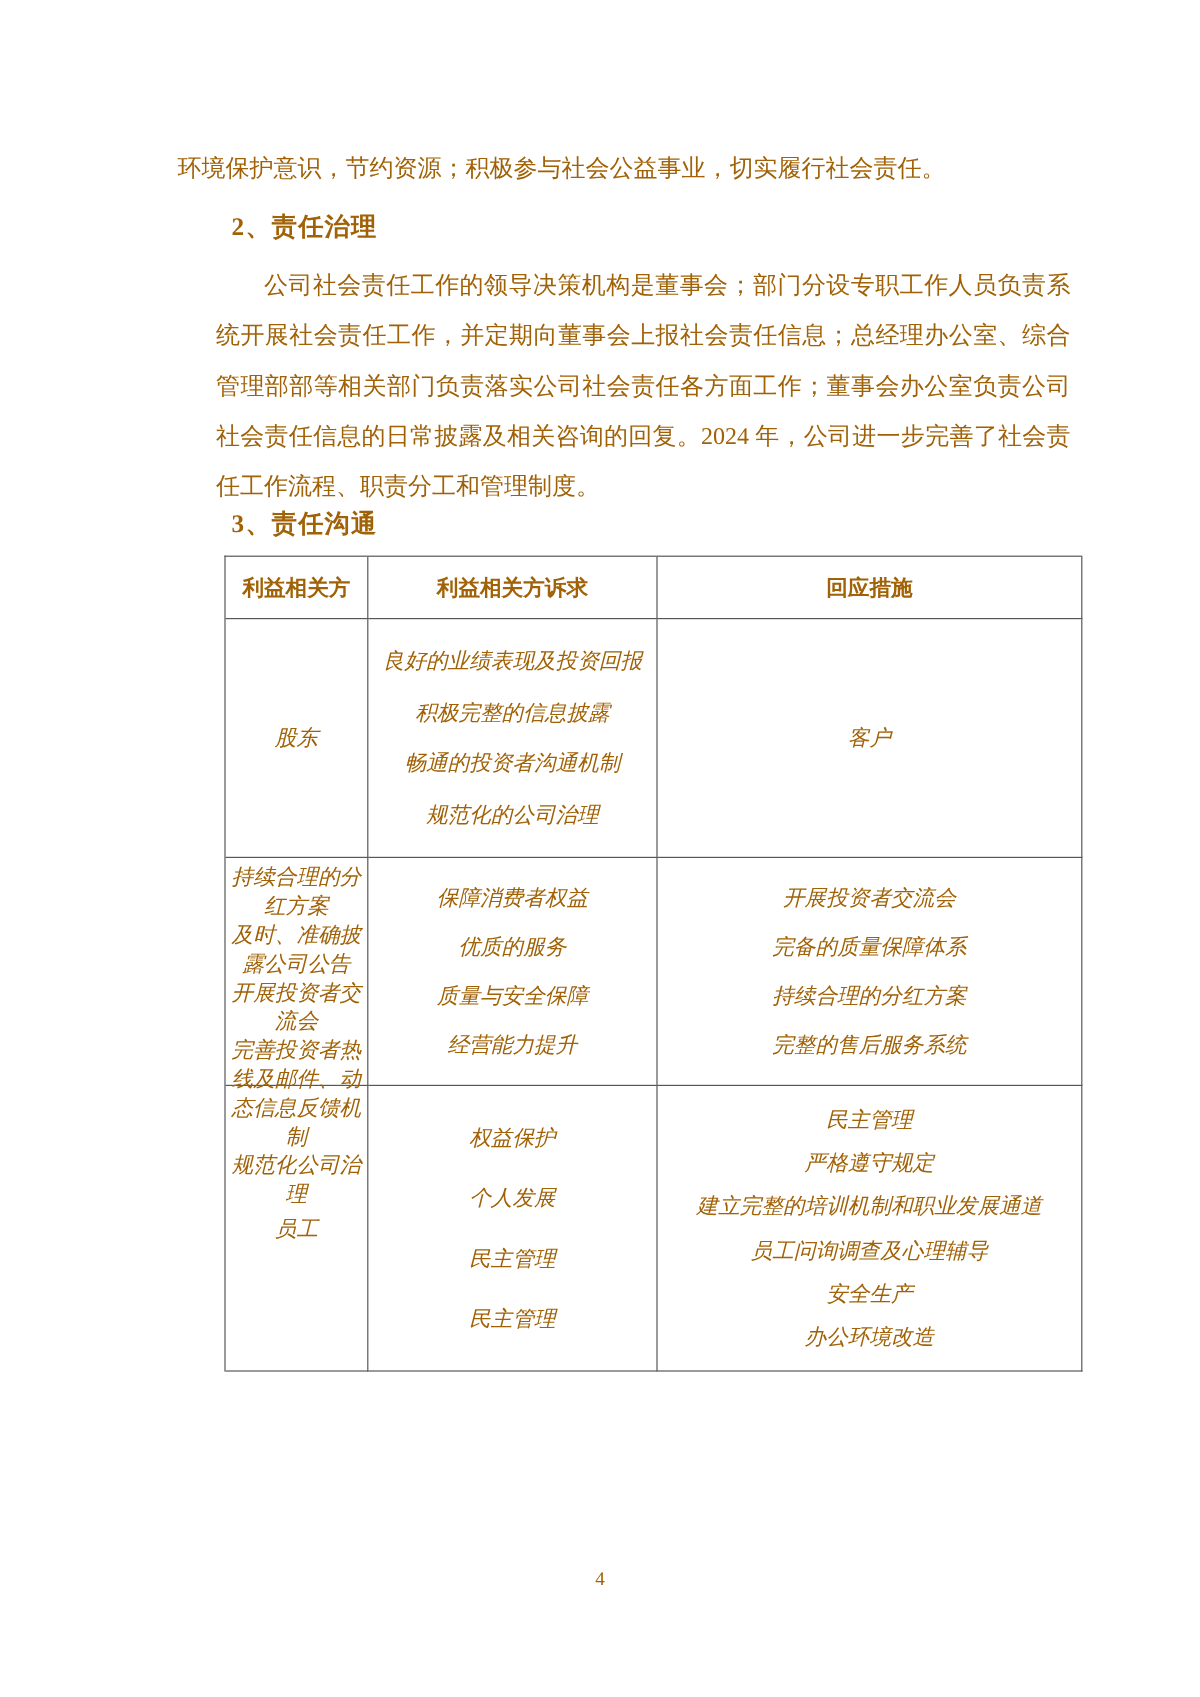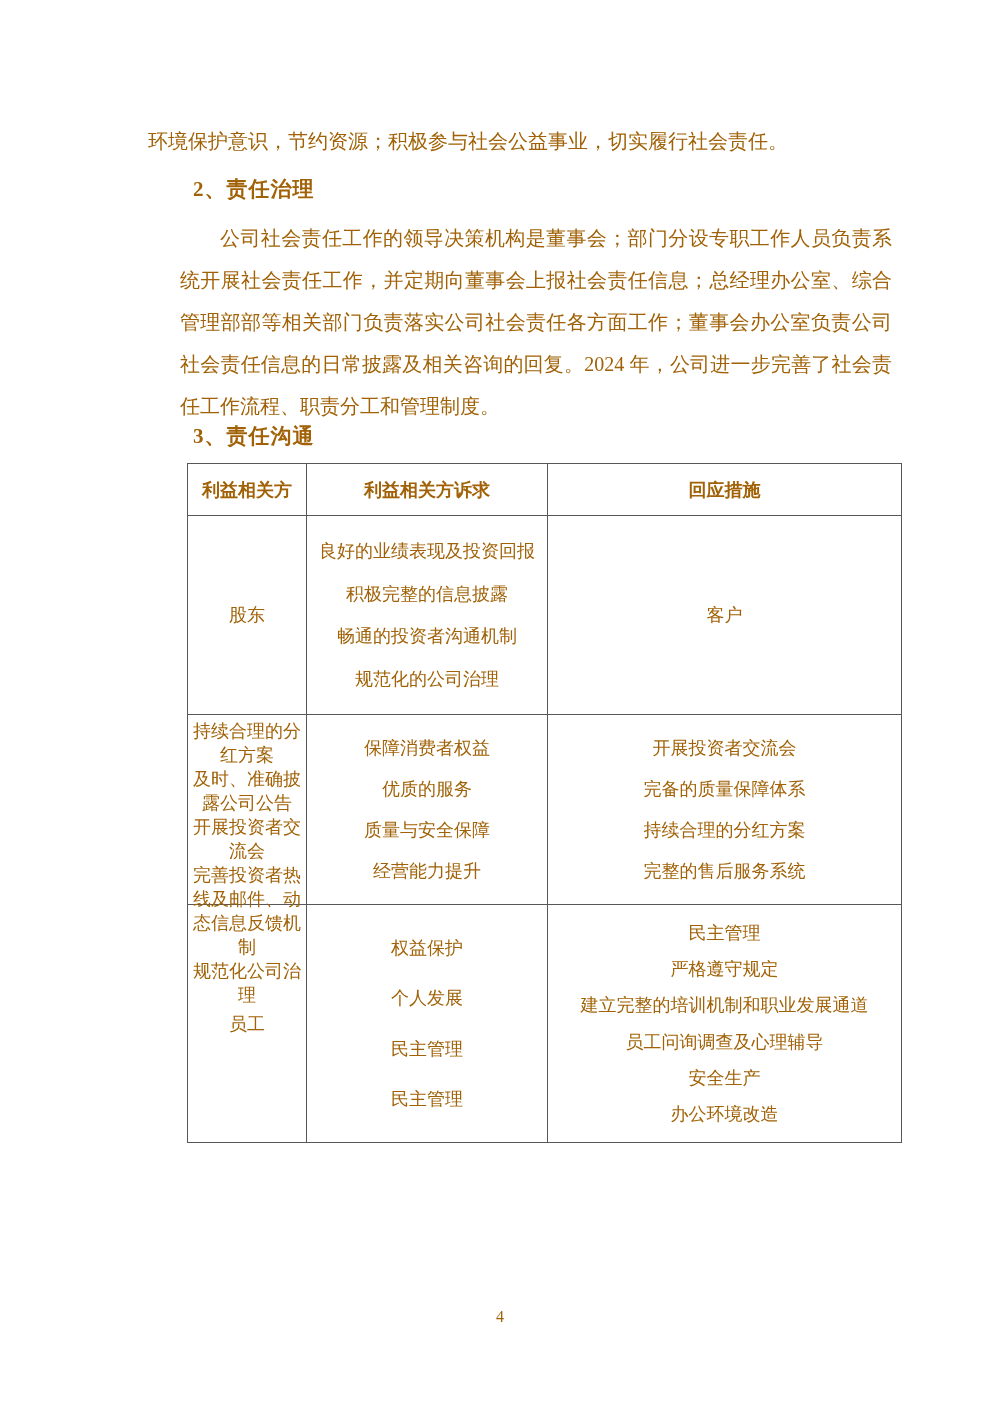--- a/index.html
+++ b/index.html
@@ -66,20 +66,21 @@
     padding: 4px 2px;
     box-sizing: border-box;
     text-align: center;
   }
   .tcell.header {
     justify-content: center;
     font-weight: bold;
   }
   .cell-line {
     line-height: 24px;
+    font-style: italic;
   }
   .page-number {
     position: absolute;
     left: 0;
     top: 1308px;
     width: 1000px;
     text-align: center;
     font-size: 16px;
   }
 </style>

